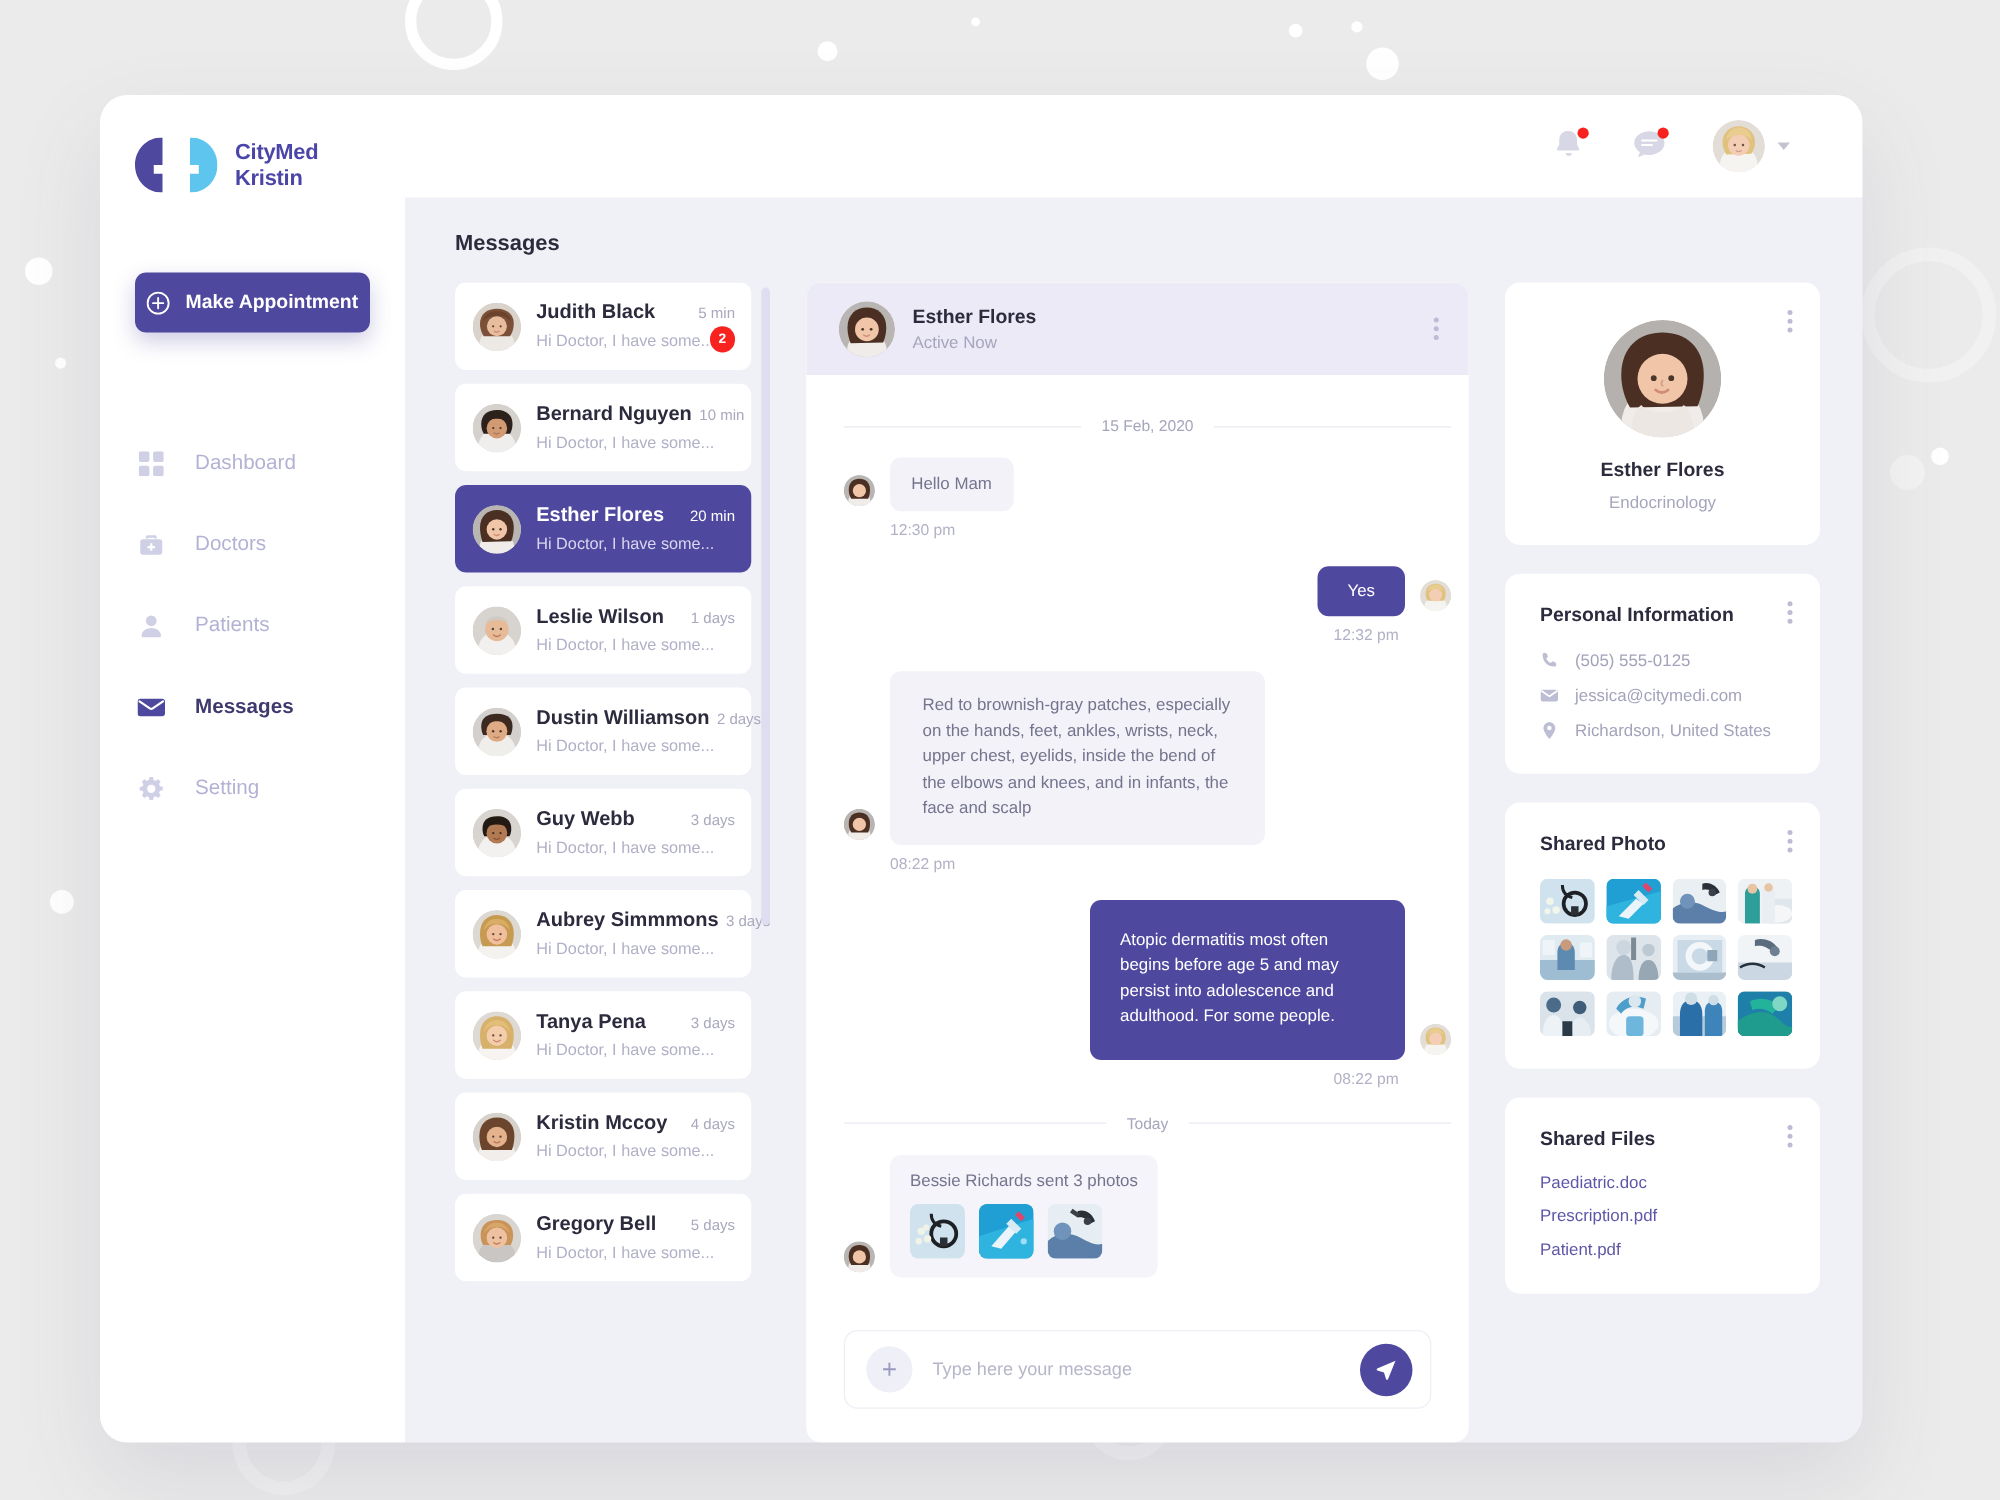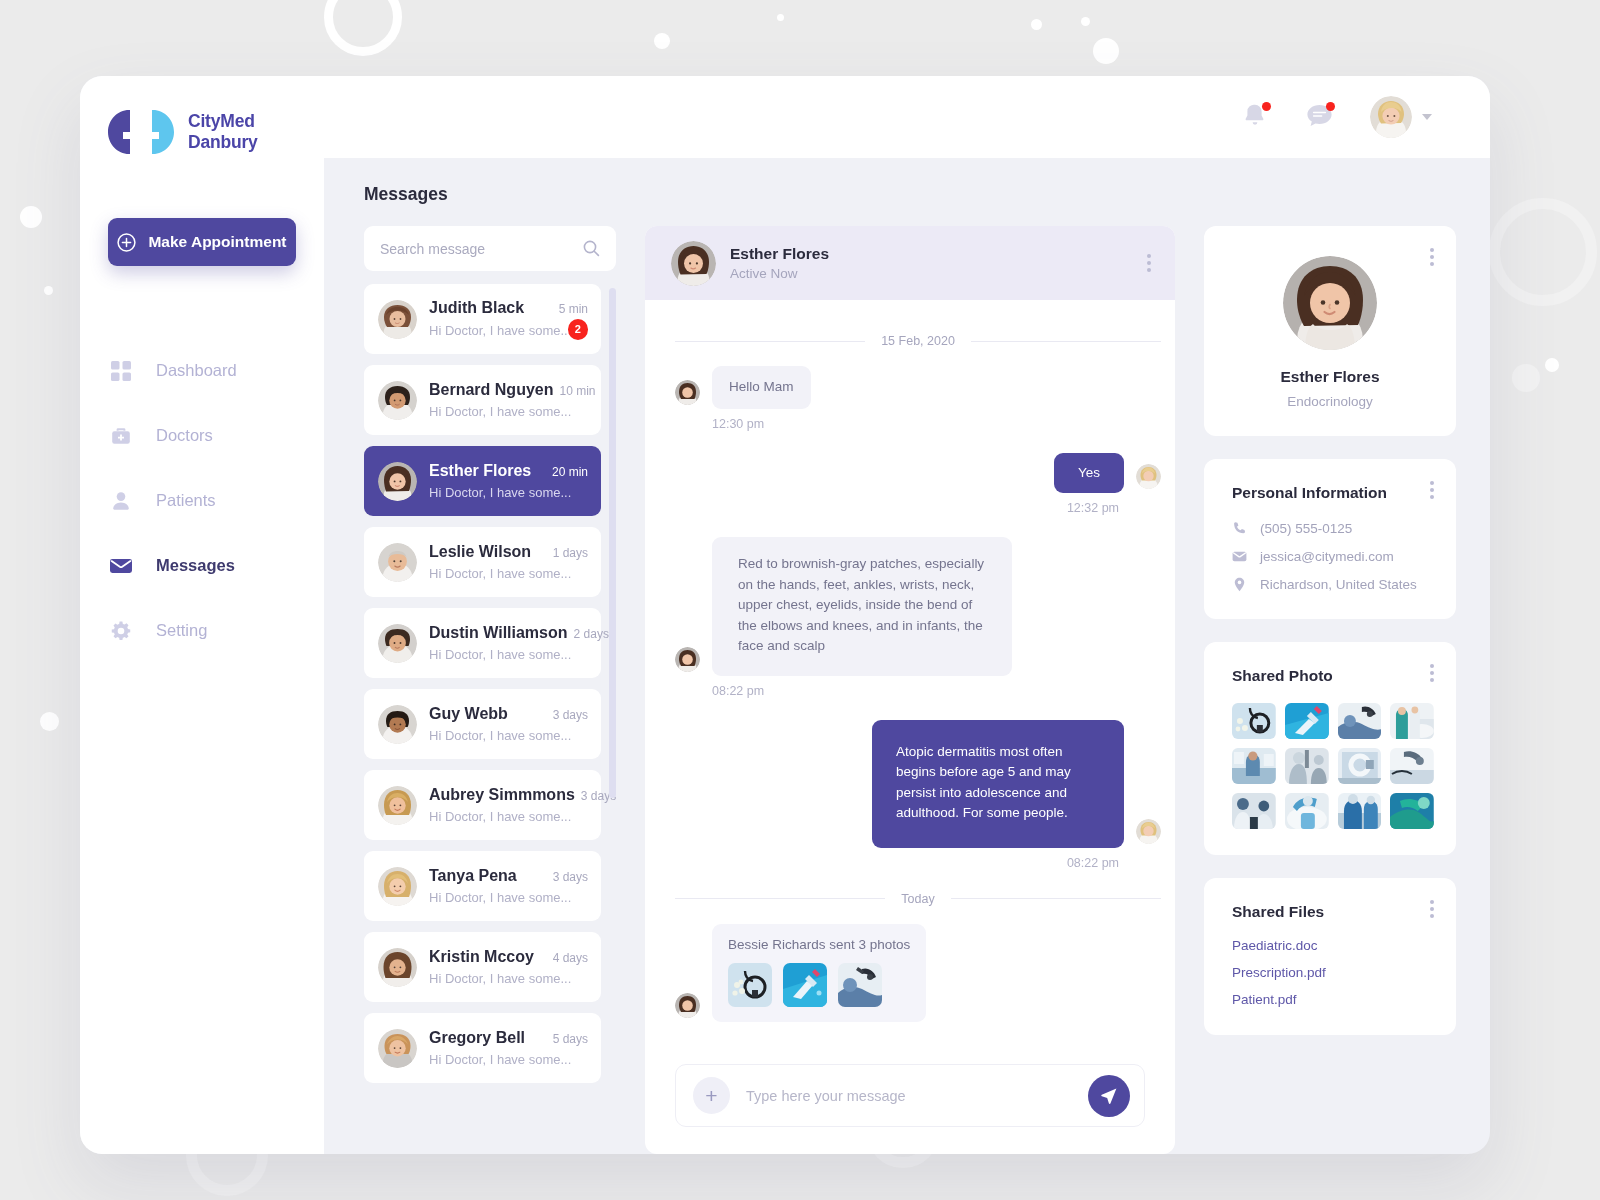--- a/index.html
+++ b/index.html
@@ -204,21 +204,21 @@
   <aside class="sidebar">
     <div class="logo-wrap">
       <div class="logo-mark">
         <svg width="66" height="44" viewBox="0 0 66 44">
           <path d="M22 0H21C9.4 0 0 9.85 0 22s9.4 22 21 22h1V29h-7v-7h7V0z" fill="#4f489f"></path>
           <path d="M44 0h1c11.6 0 21 9.85 21 22s-9.4 22-21 22h-1V29h7v-7h-7V0z" fill="#5ec6ee"></path>
         </svg>
       </div>
       <div class="logo-name">
         <div>CityMed</div>
-        <div>Danbury</div>
+        <div>Kristin</div>
       </div>
     </div>
 
     <button class="btn-appt">
       <span style="display:flex;">
         <svg width="19" height="19" viewBox="0 0 19 19">
             <circle cx="9.5" cy="9.5" r="8.4" fill="none" stroke="#fff" stroke-width="1.5"></circle>
             <path d="M9.5 5.4v8.2M5.4 9.5h8.2" stroke="#fff" stroke-width="1.5" stroke-linecap="round"></path>
           </svg>
       </span>
@@ -319,29 +319,20 @@
         <span class="caret"></span>
       </div>
     </header>
 
     <div class="content">
       <div class="page-title">Messages</div>
 
       <div class="cols">
 
         <div class="list-col">
-          <div class="search">
-            <input type="text" placeholder="Search message" style="">
-            <span style="display:flex;">
-              <svg width="17" height="17" viewBox="0 0 17 17" fill="none" stroke="#b4b4cc" stroke-width="1.6">
-                  <circle cx="7" cy="7" r="5.6"></circle>
-                  <path d="M11.2 11.2l4.2 4.2" stroke-linecap="round"></path>
-                </svg>
-            </span>
-          </div>
 
           <div class="convos">
 
             <div class="convo">
               <div class="cav">
                 <svg width="39" height="39" viewBox="0 0 39 39">
                     <defs>
                       <clipPath id="c0">
                         <circle cx="19.5" cy="19.5" r="19.5"></circle>
                       </clipPath>

